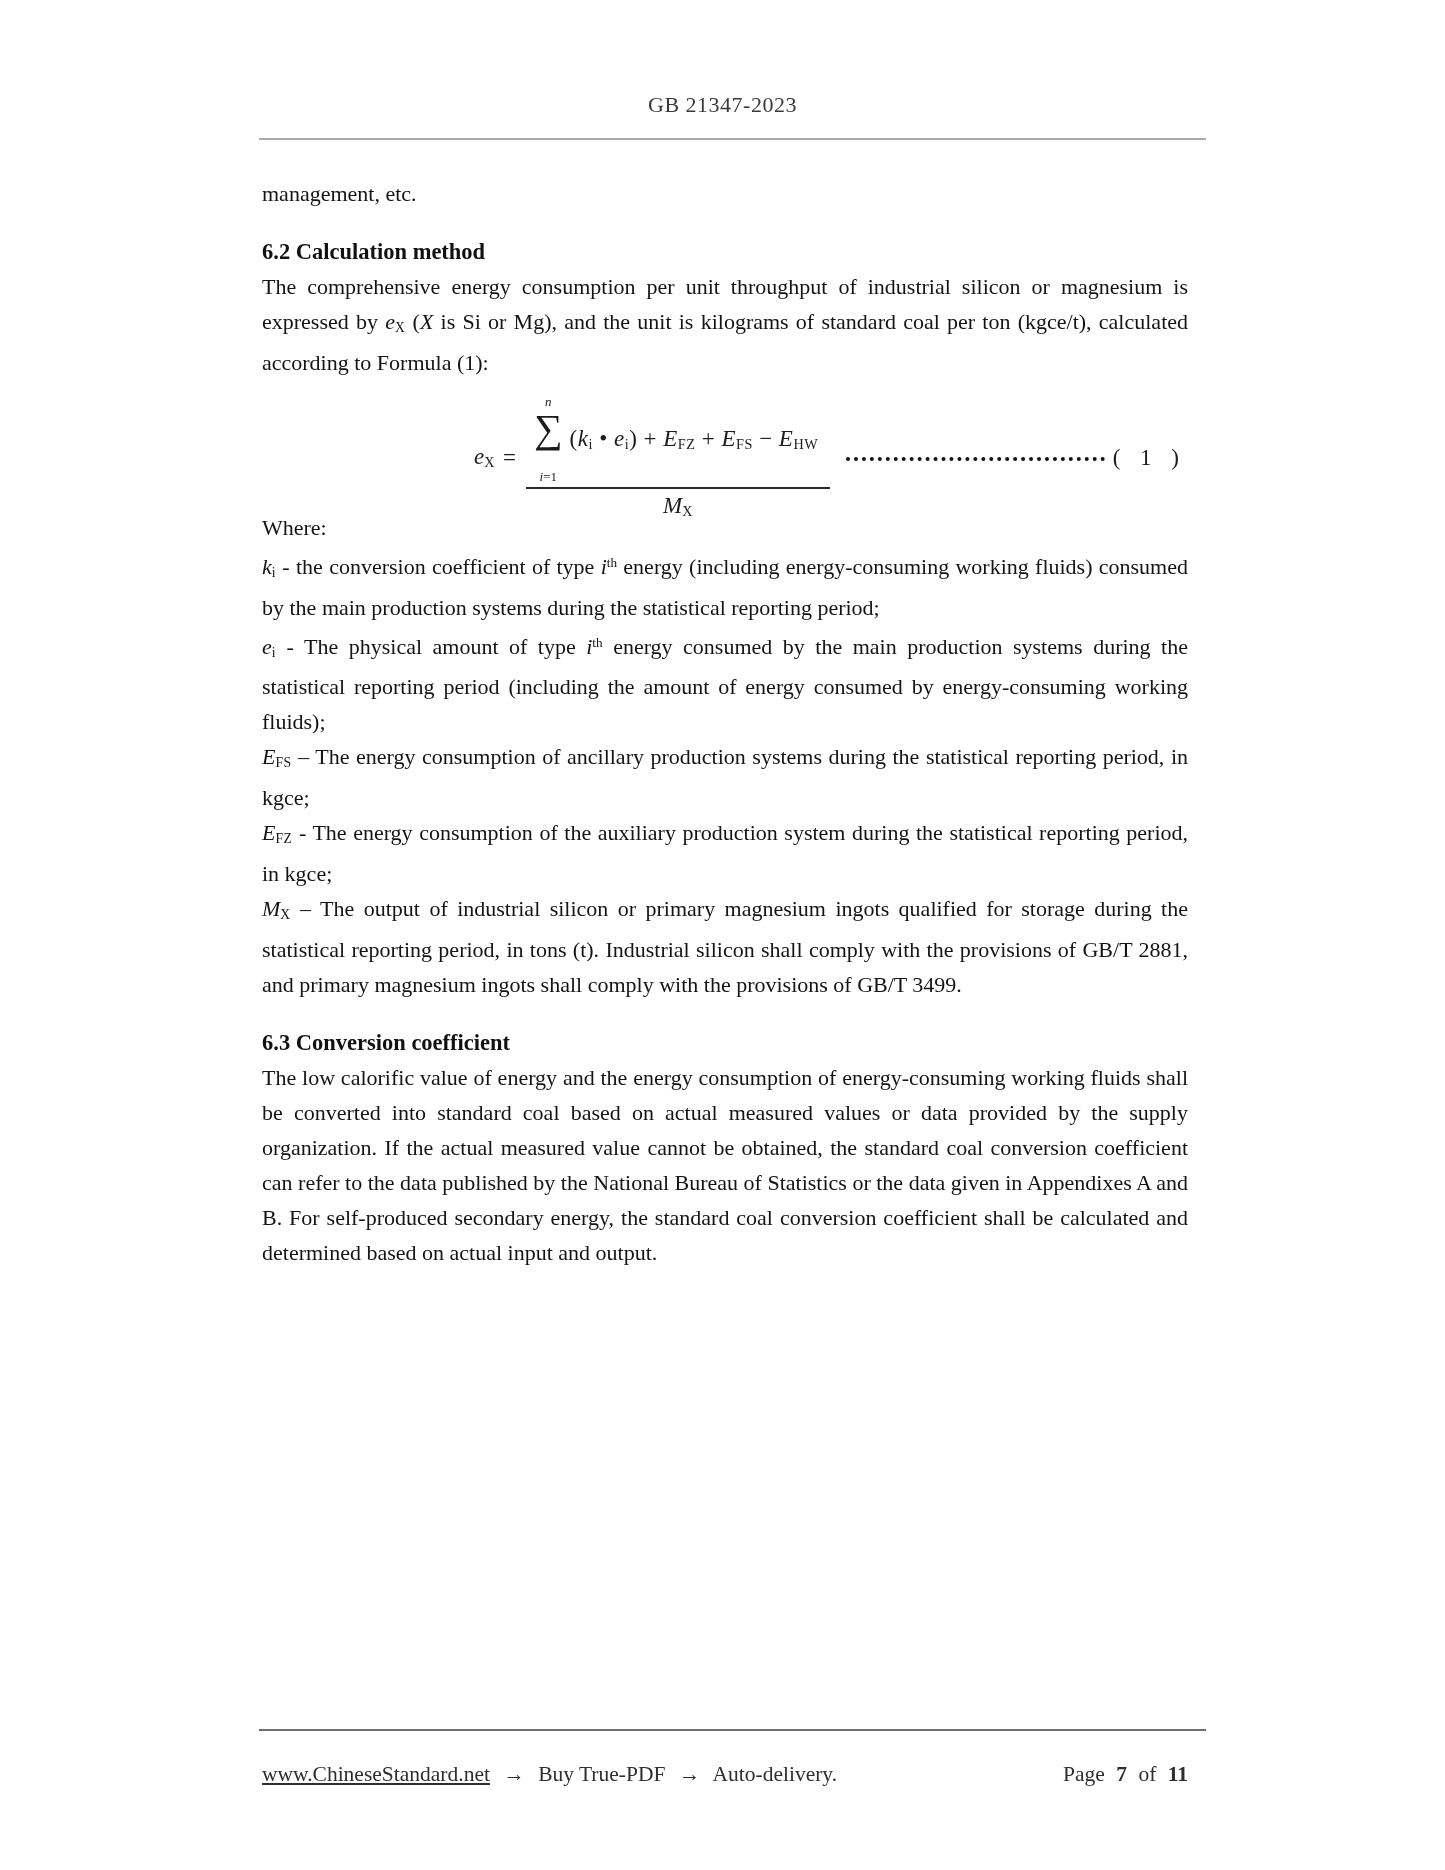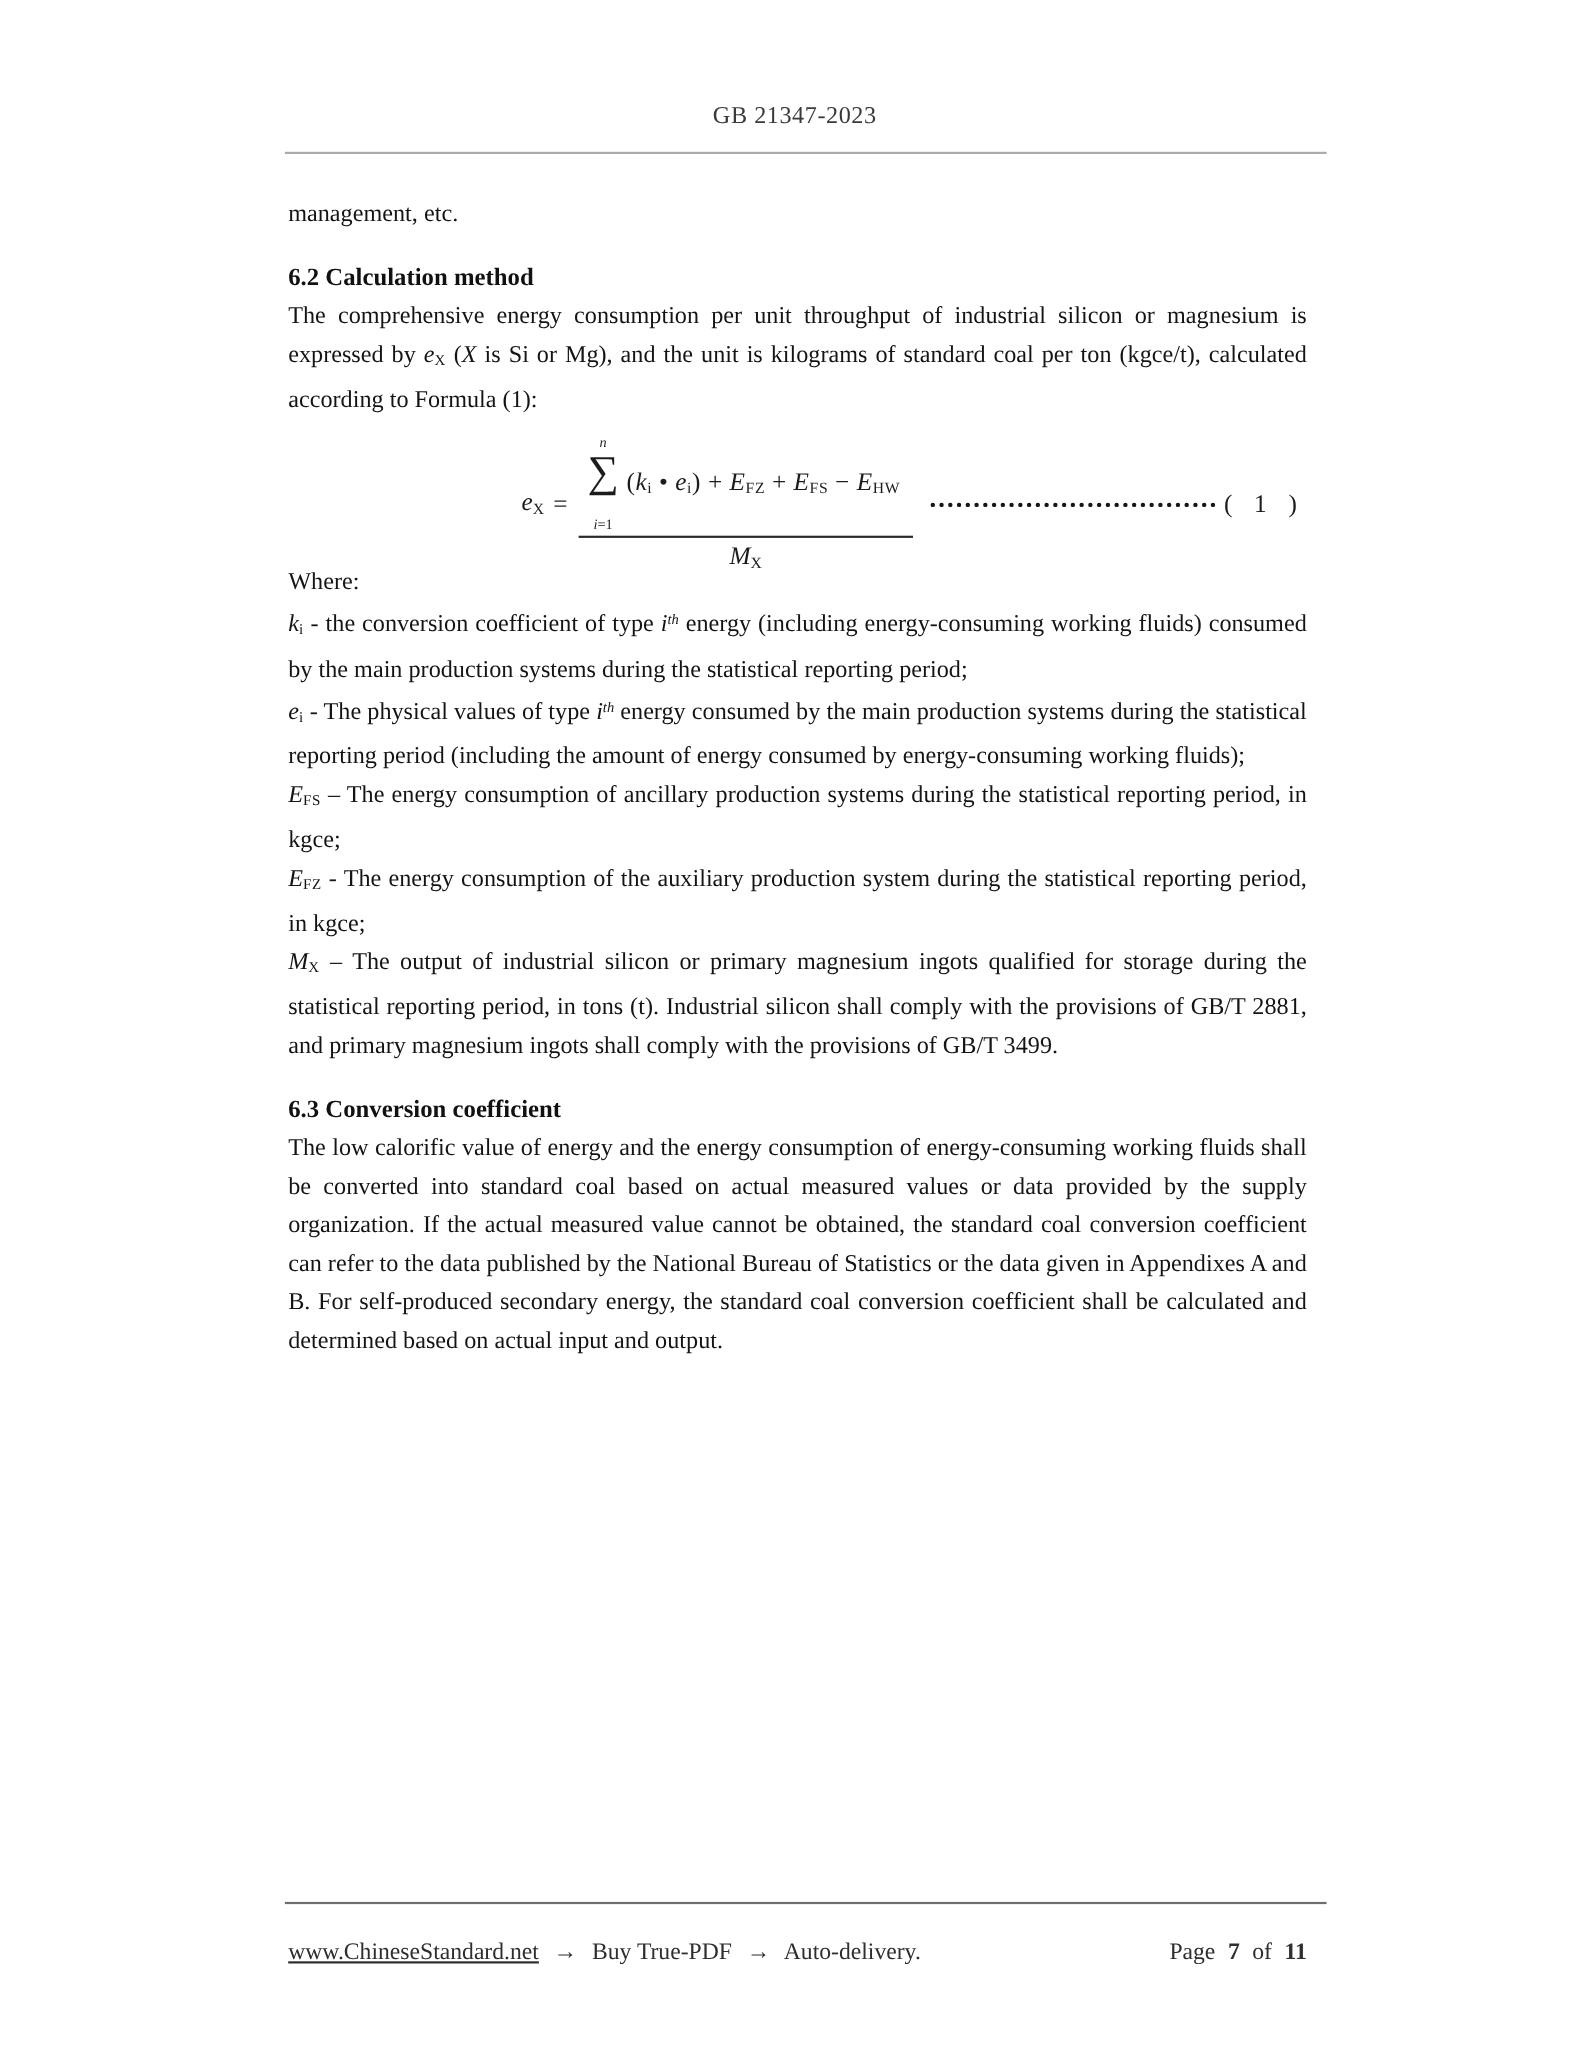--- a/index.html
+++ b/index.html
@@ -33,21 +33,21 @@
     margin: 23px 0 0 0; color: #111;
   }
   .p-62 { margin-top: 22px; }
   .where-label { margin-top: 33px; text-align: left; }
   .def-para { margin-top: 25px; }
   .p-63 { margin-top: 22px; }
 
   
   .seg-i { font-style: italic; }
   .seg-sub { font-size: 0.62em; vertical-align: -0.22em; letter-spacing: 0.5px; }
-  .seg-sup { font-size: 0.6em; font-style: italic; vertical-align: 0.5em; }
+  .seg-sup { font-size: 0.6em; vertical-align: 0.5em; }
 
   
   .formula-wrap {
     margin-top: 26px; display: flex; align-items: center; width: 100%;
     font-size: 23px; color: #1c1c1c; height: 104px;
   }
   .f-lhs { margin-left: 212px; white-space: nowrap; }
   .f-eq { margin: 0 10px 0 8px; }
   .f-frac { display: inline-flex; flex-direction: column; align-items: center; }
   .f-num {
@@ -116,21 +116,21 @@
         </span>
         <span class="f-den"><span class="seg-i">M</span><span class="seg-sub">X</span></span>
       </span>
       <span class="f-leader"></span>
       <span class="f-number">( 1 )</span>
     </div>
 
     <p class="doc where-label">Where:</p>
 
     <p class="doc def-para"><span class="seg-i">k</span><span class="seg-sub">i</span><span> - the conversion coefficient of type </span><span class="seg-i">i</span><span class="seg-sup">th</span><span> energy (including energy-consuming working fluids) consumed by the main production systems during the statistical reporting period;</span></p>
-    <p class="doc def-para"><span class="seg-i">e</span><span class="seg-sub">i</span><span> - The physical values of type </span><span class="seg-i">i</span><span class="seg-sup">th</span><span> energy consumed by the main production systems during the statistical reporting period (including the amount of energy consumed by energy-consuming working fluids);</span></p>
+    <p class="doc def-para"><span class="seg-i">e</span><span class="seg-sub">i</span><span> - The physical amount of type </span><span class="seg-i">i</span><span class="seg-sup">th</span><span> energy consumed by the main production systems during the statistical reporting period (including the amount of energy consumed by energy-consuming working fluids);</span></p>
     <p class="doc def-para"><span class="seg-i">E</span><span class="seg-sub">FS</span><span> – The energy consumption of ancillary production systems during the statistical reporting period, in kgce;</span></p>
     <p class="doc def-para"><span class="seg-i">E</span><span class="seg-sub">FZ</span><span> - The energy consumption of the auxiliary production system during the statistical reporting period, in kgce;</span></p>
     <p class="doc def-para"><span class="seg-i">M</span><span class="seg-sub">X</span><span> – The output of industrial silicon or primary magnesium ingots qualified for storage during the statistical reporting period, in tons (t). Industrial silicon shall comply with the provisions of GB/T 2881, and primary magnesium ingots shall comply with the provisions of GB/T 3499.</span></p>
 
     <h2 class="doc-heading">6.3 Conversion coefficient</h2>
 
     <p class="doc p-63"><span>The low calorific value of energy and the energy consumption of energy-consuming working fluids shall be converted into standard coal based on actual measured values or data provided by the supply organization. If the actual measured value cannot be obtained, the standard coal conversion coefficient can refer to the data published by the National Bureau of Statistics or the data given in Appendixes A and B. For self-produced secondary energy, the standard coal conversion coefficient shall be calculated and determined based on actual input and output.</span></p>
 
   </div>
 

